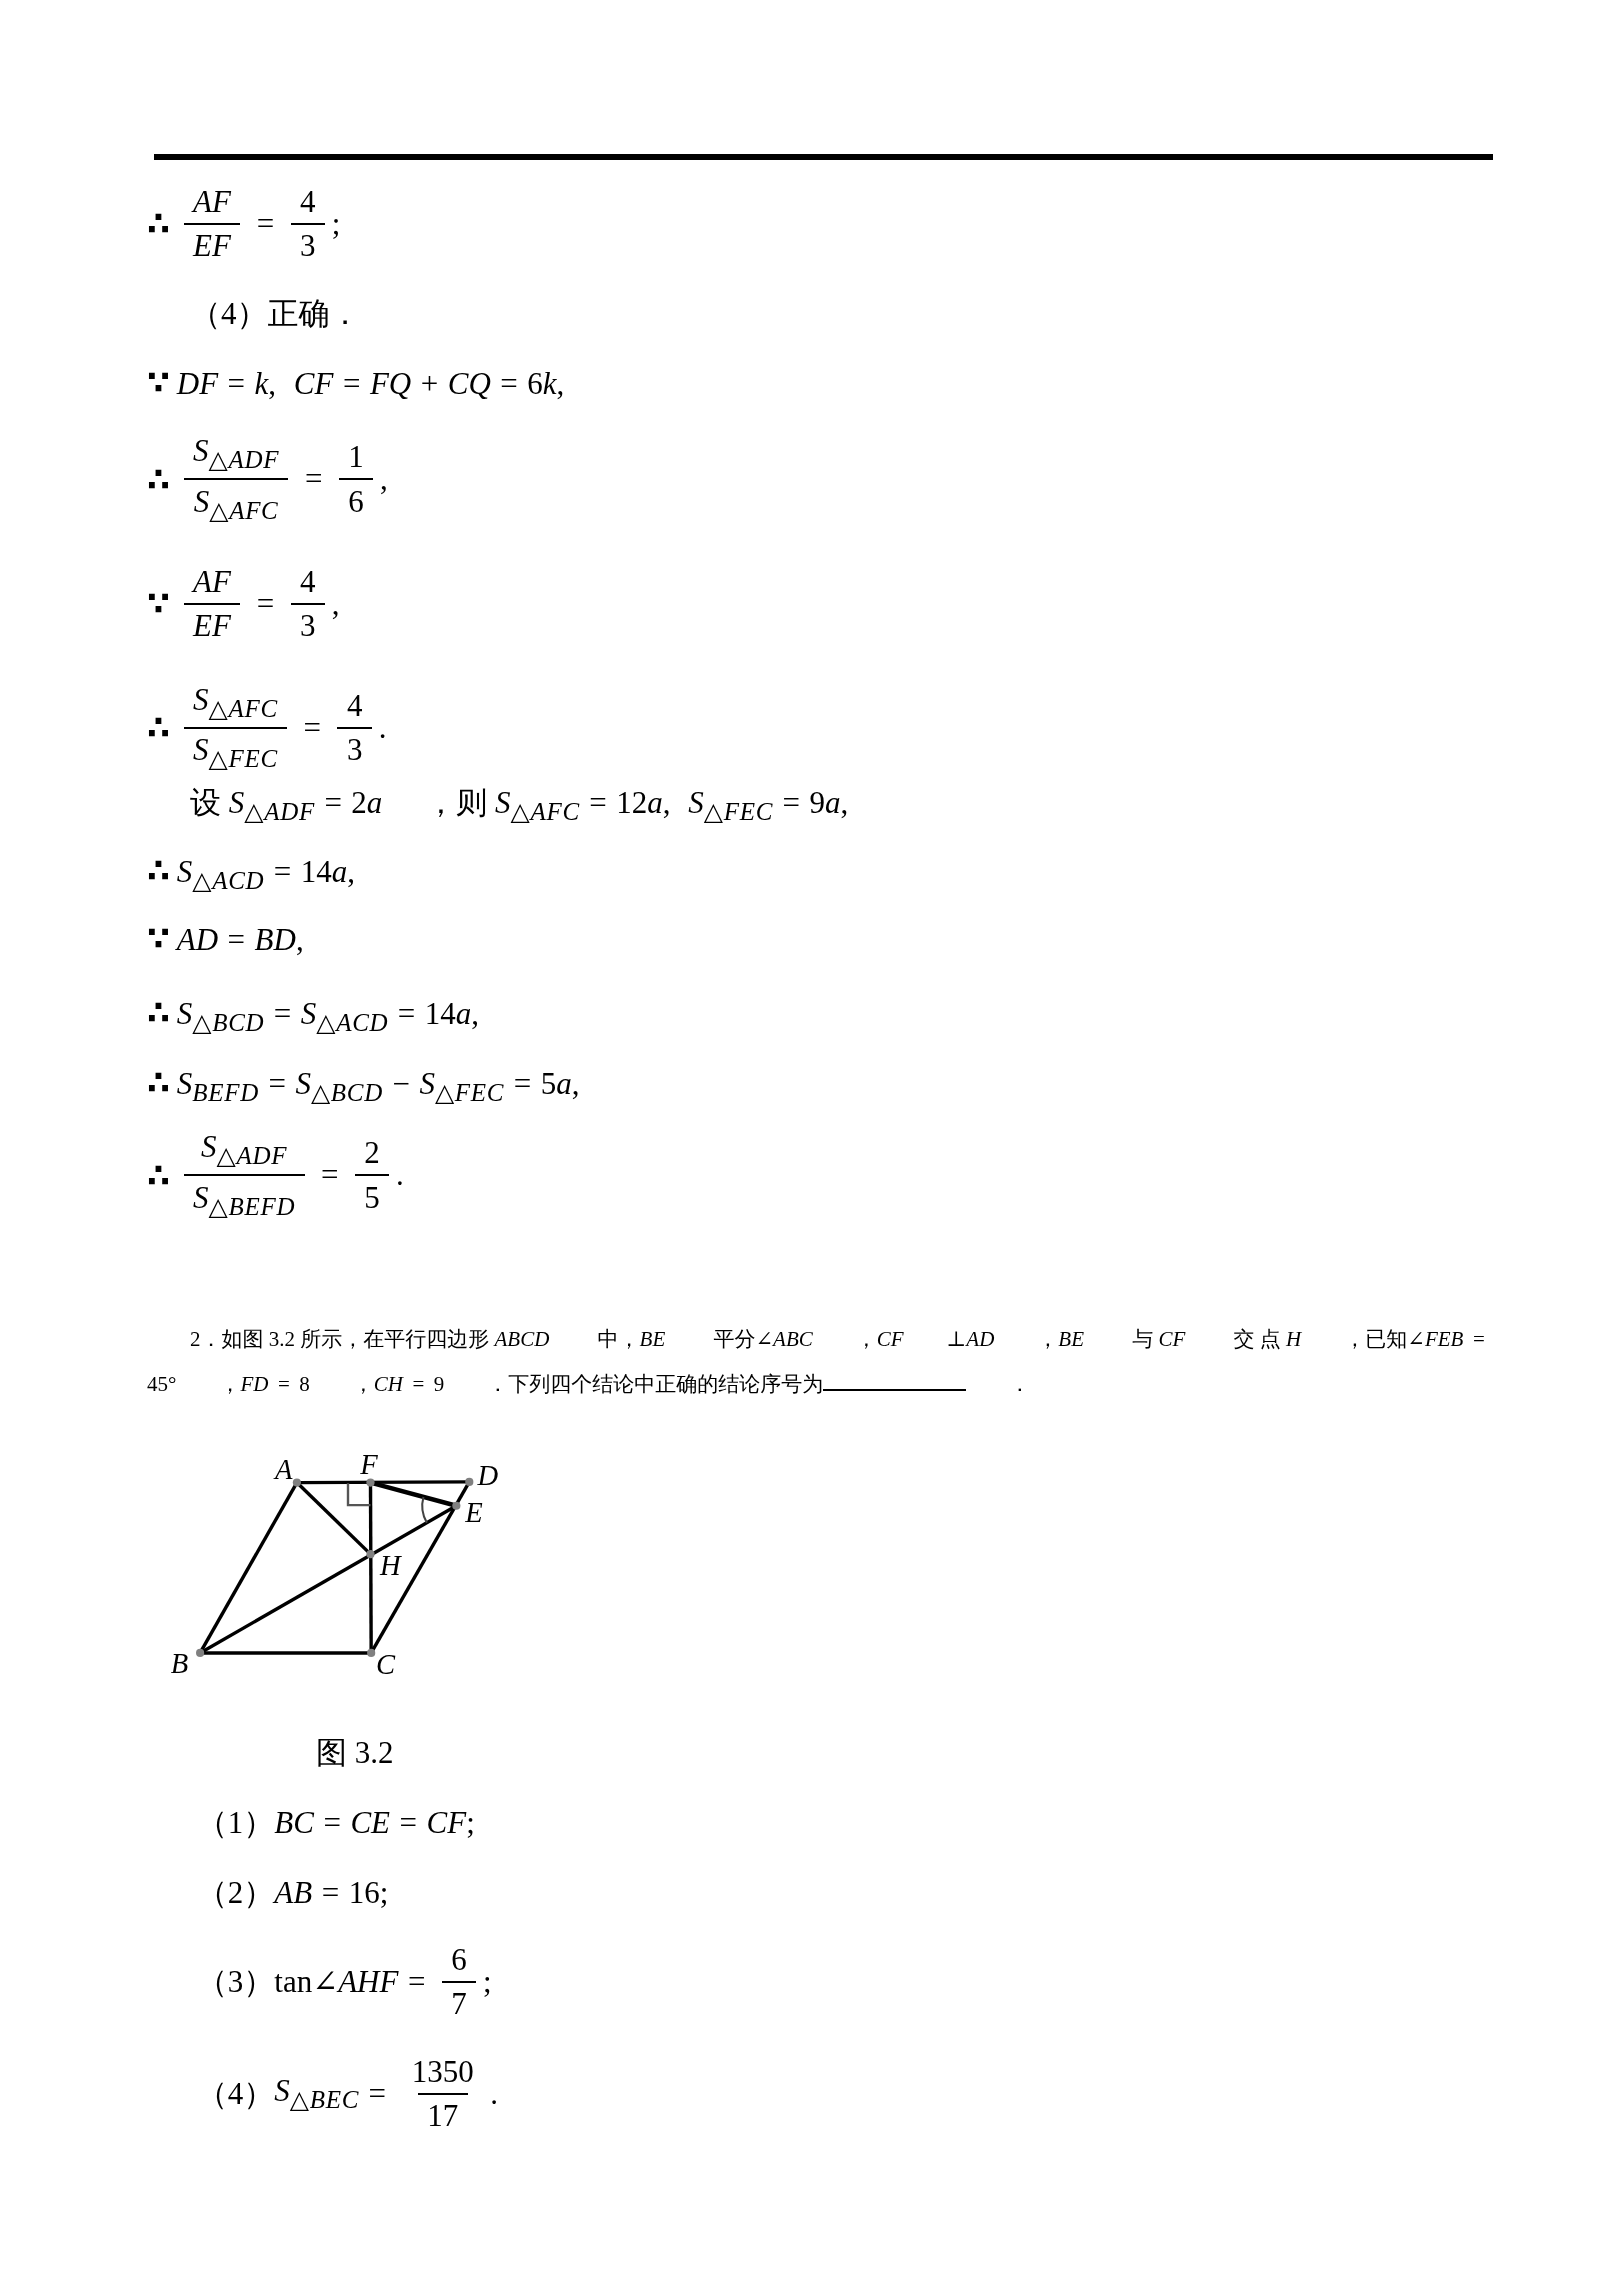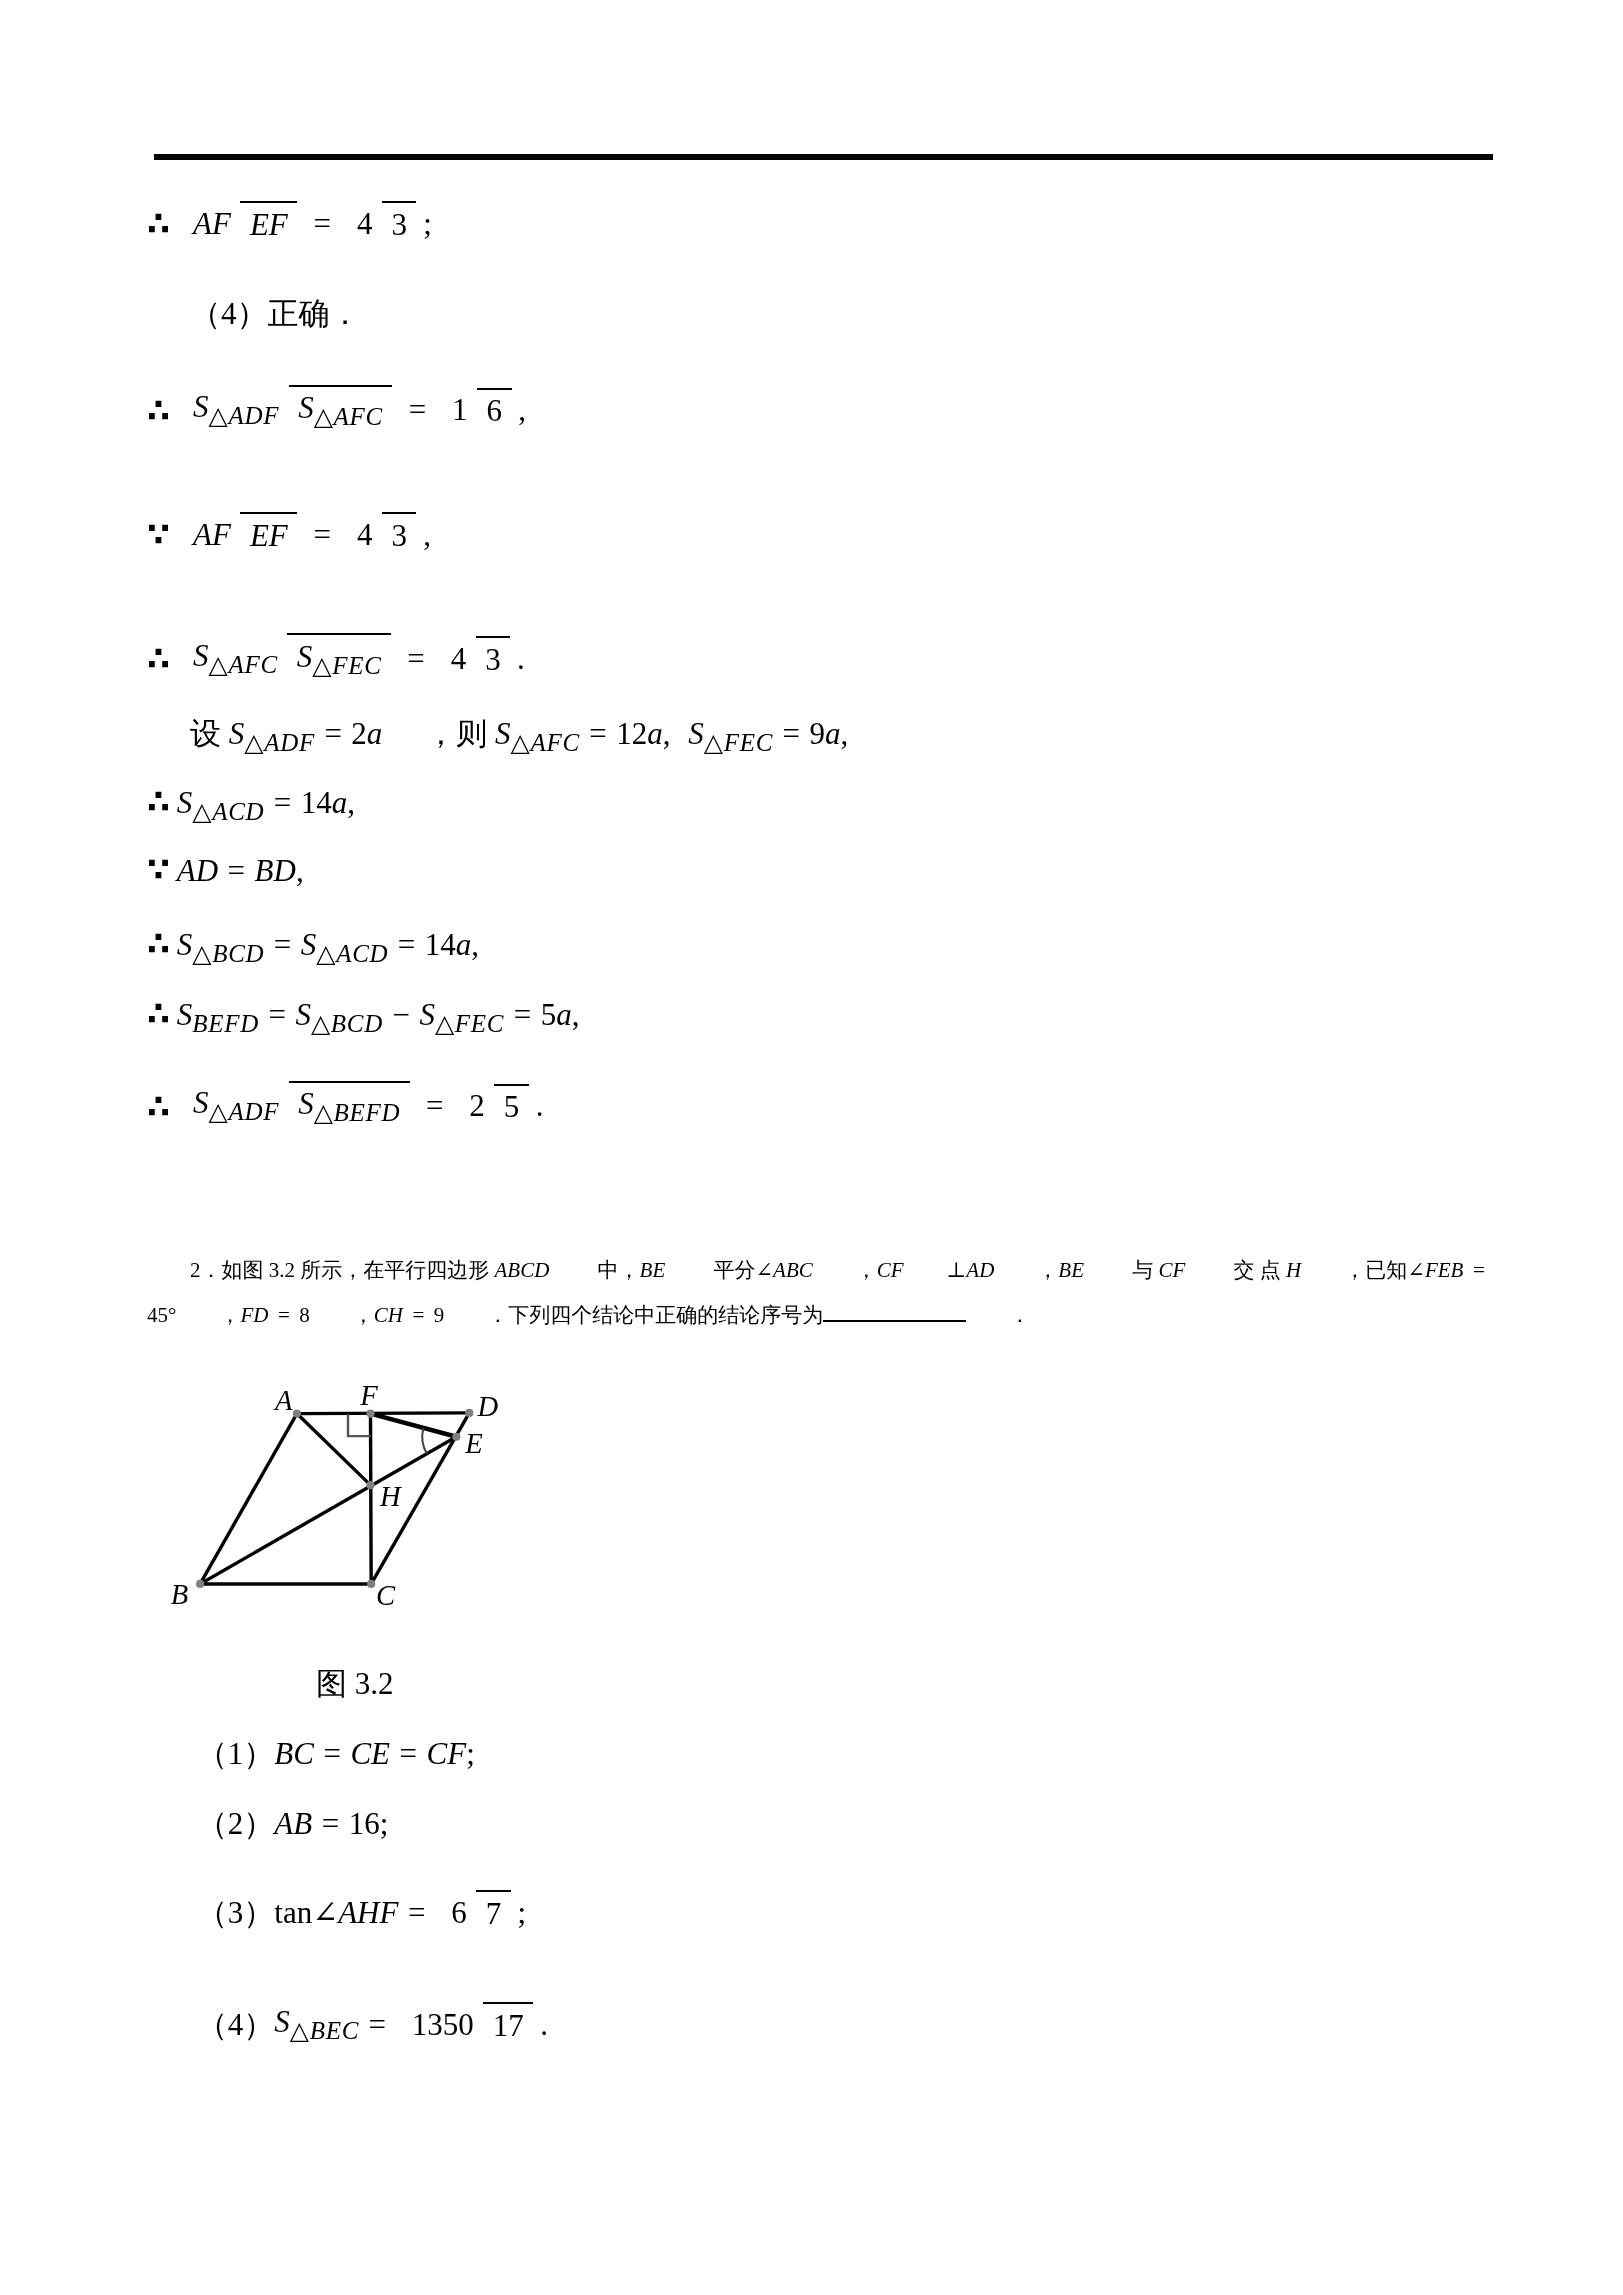--- a/index.html
+++ b/index.html
@@ -12,21 +12,21 @@
   .rule { height:5.5px; background:#000; width:1339px; margin-left:6.8px; }
   .line { font-size:31px; line-height:37px; height:37px; white-space:nowrap; overflow:visible; }
   .para { font-size:21px; line-height:42px; height:42px; white-space:nowrap; }
   .fline { display:flex; align-items:center; font-size:31px; height:102px; white-space:nowrap; }
   .s { font-family:"DejaVu Sans","DejaVu Serif",sans-serif; font-size:33px; font-weight:bold; margin-right:6.8px; }
   .m { font-style:italic; }
   .n { font-style:normal; }
   .t { font-style:normal;margin-left:43px; }
   .r { font-style:normal; margin:0 9.5px; }
   .p { font-style:normal; margin-right:17.7px; }
-  .f { display:inline-flex; flex-direction:row; align-items:center; margin:0 6.8px; text-align:left; }
+  .f { display:inline-flex; flex-direction:column; align-items:center; margin:0 6.8px; text-align:left; }
   .fn, .fd { display:block; padding:2.7px 9.5px; line-height:1.2; }
   .fd { border-top:2px solid #000; }
   .Ssub { white-space:nowrap; }
   .Ssub sub { font-size:25px; font-style:italic; letter-spacing:0.7px; }
   .blank { display:inline-block; height:29px; border-bottom:2.7px solid #000; vertical-align:baseline; }
   .caption { margin-left:126px; }
   .item { margin-left:6.8px; }
   figure.geo { margin:0; }
   svg text { font-family:"Liberation Serif","DejaVu Serif",serif; font-style:italic; font-size:42px; fill:#000; }
 </style>
@@ -44,20 +44,21 @@
         <span class="fd"><span class="m">EF</span></span>
       </span>
       <span class="r">=</span>
       <span class="f">
         <span class="fn"><span class="n">4</span></span>
         <span class="fd"><span class="n">3</span></span>
       </span>
       <span class="p">;</span>
     </div>
   <div class="line" style="margin-top:20.5px"><span class="t">（4）正确．</span></div>
+  <div class="line" style="margin-top:32px"><span class="s">∵</span><span class="m">DF</span><span class="r">=</span><span class="m">k</span><span class="p">,</span><span class="m">CF</span><span class="r">=</span><span class="m">FQ</span><span class="r">+</span><span class="m">CQ</span><span class="r">=</span><span class="n">6</span><span class="m">k</span><span class="p">,</span></div>
   <div class="fline" style="margin-top:27px">
       <span class="s">∴</span>
       <span class="f">
         <span class="fn"><span class="Ssub"><span class="m">S</span><sub>△ADF</sub></span></span>
         <span class="fd"><span class="Ssub"><span class="m">S</span><sub>△AFC</sub></span></span>
       </span>
       <span class="r">=</span>
       <span class="f">
         <span class="fn"><span class="n">1</span></span>
         <span class="fd"><span class="n">6</span></span>

